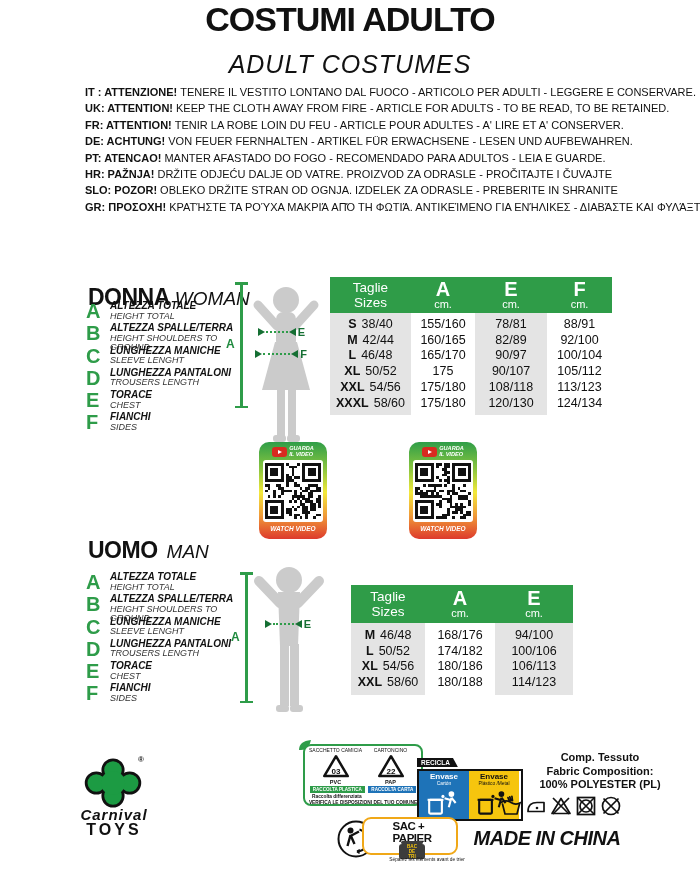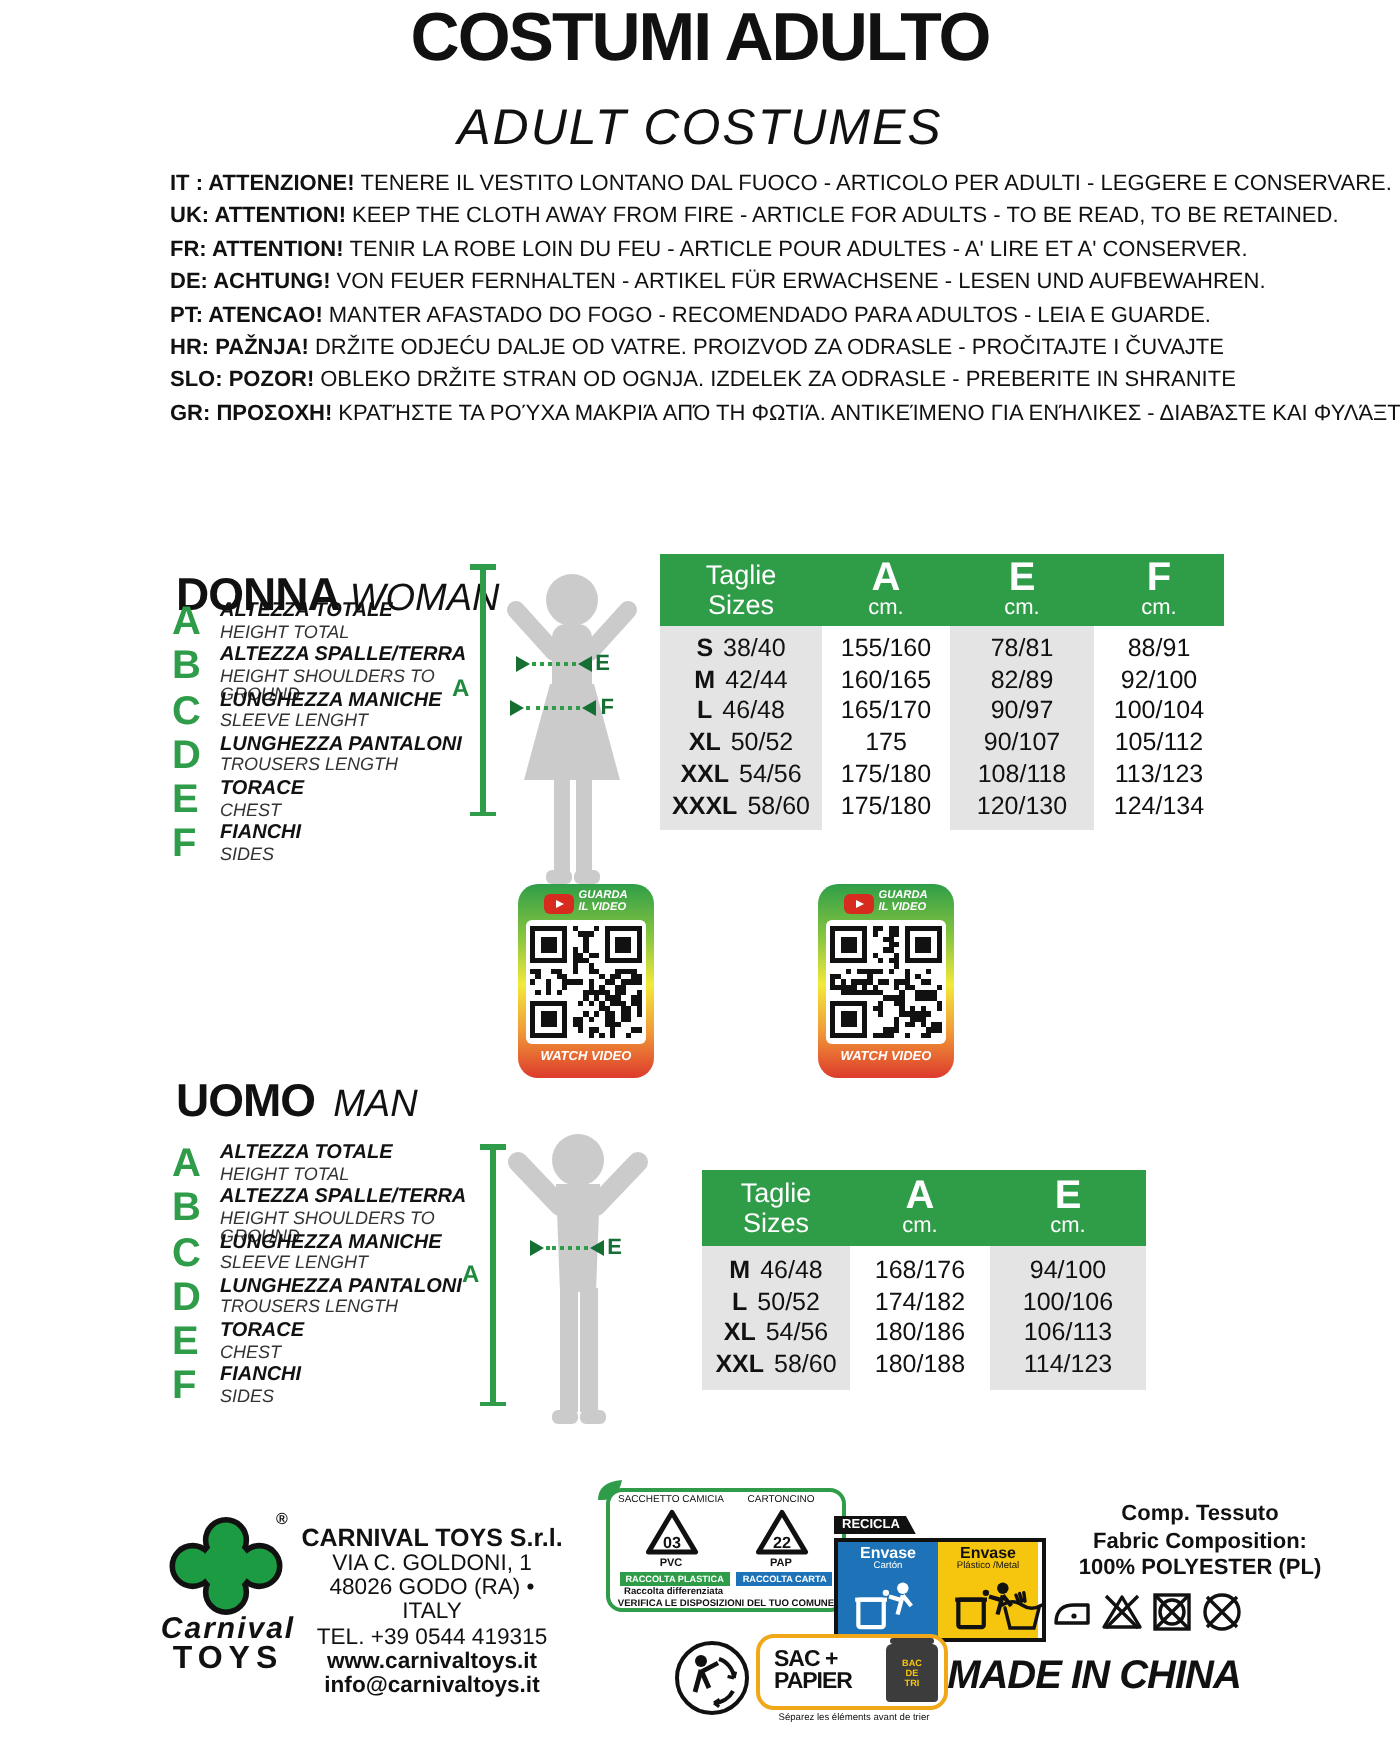--- a/index.html
+++ b/index.html
@@ -720,28 +720,20 @@
       <circle cx="33" cy="41" r="11"></circle>
     </g>
     <circle cx="33" cy="27" r="13" fill="#1c9b43"></circle>
   </svg>
   <span class="abs reg" style="left:138px;top:755px;">®</span>
   <div class="abs" style="left:78px;top:806px;width:72px;text-align:center;">
     <div class="logo-text1">Carnival</div>
     <div class="logo-text2">TOYS</div>
   </div>
 
-  <div class="abs company" style="left:150px;top:763px;">
-    <div class="c-name">CARNIVAL TOYS S.r.l.</div>
-    <div class="c-line">VIA C. GOLDONI, 1</div>
-    <div class="c-line">48026 GODO (RA) • ITALY</div>
-    <div class="c-line">TEL. +39 0544 419315</div>
-    <div class="c-line c-bold">www.carnivaltoys.it</div>
-    <div class="c-line c-bold">info@carnivaltoys.it</div>
-  </div>
 
   <svg class="abs" style="left:297px;top:738px;" width="16" height="14" viewBox="0 0 16 14">
     <path d="M2 12 Q2 3 14 2 Q12 12 4 12 Z" fill="#2e9c49"></path>
   </svg>
   <div class="abs eco-box" style="left:303px;top:744px;">
     <div class="eco-row">
       <span class="eco-title">SACCHETTO CAMICIA</span>
       <span class="eco-title">CARTONCINO</span>
     </div>
     <div class="eco-row">
@@ -847,21 +839,21 @@
       <path d="M14.5 16 L11.5 27 M14.5 16 L18.5 25" stroke-width="2.4"></path>
       <path d="M14.5 17 L23 12.5" stroke-width="2.4"></path>
       <path d="M23.5 10.5 A11 11 0 0 1 31 20"></path>
       <path d="M30.5 26.5 A11 11 0 0 1 21 32.5"></path>
     </g>
     <circle cx="14.5" cy="11.5" r="3" fill="#111"></circle>
     <path d="M31 20 l-3.2 -0.8 M31 20 l0.8 -3.2" stroke="#111" stroke-width="1.6" fill="none"></path>
     <path d="M21 32.5 l2.8 -1.8 M21 32.5 l2.6 1.8" stroke="#111" stroke-width="1.6" fill="none"></path>
   </svg>
 
-  <div class="abs sac-box" style="left:378px;top:817px;">
+  <div class="abs sac-box" style="left:362px;top:817px;flex-direction:column;">
     <span class="sac-txt">
       <span>SAC +</span><br>
       <span>PAPIER</span>
     </span>
     <span class="bin">
       <span>BAC</span>
       <span>DE</span>
       <span>TRI</span>
     </span>
   </div>

